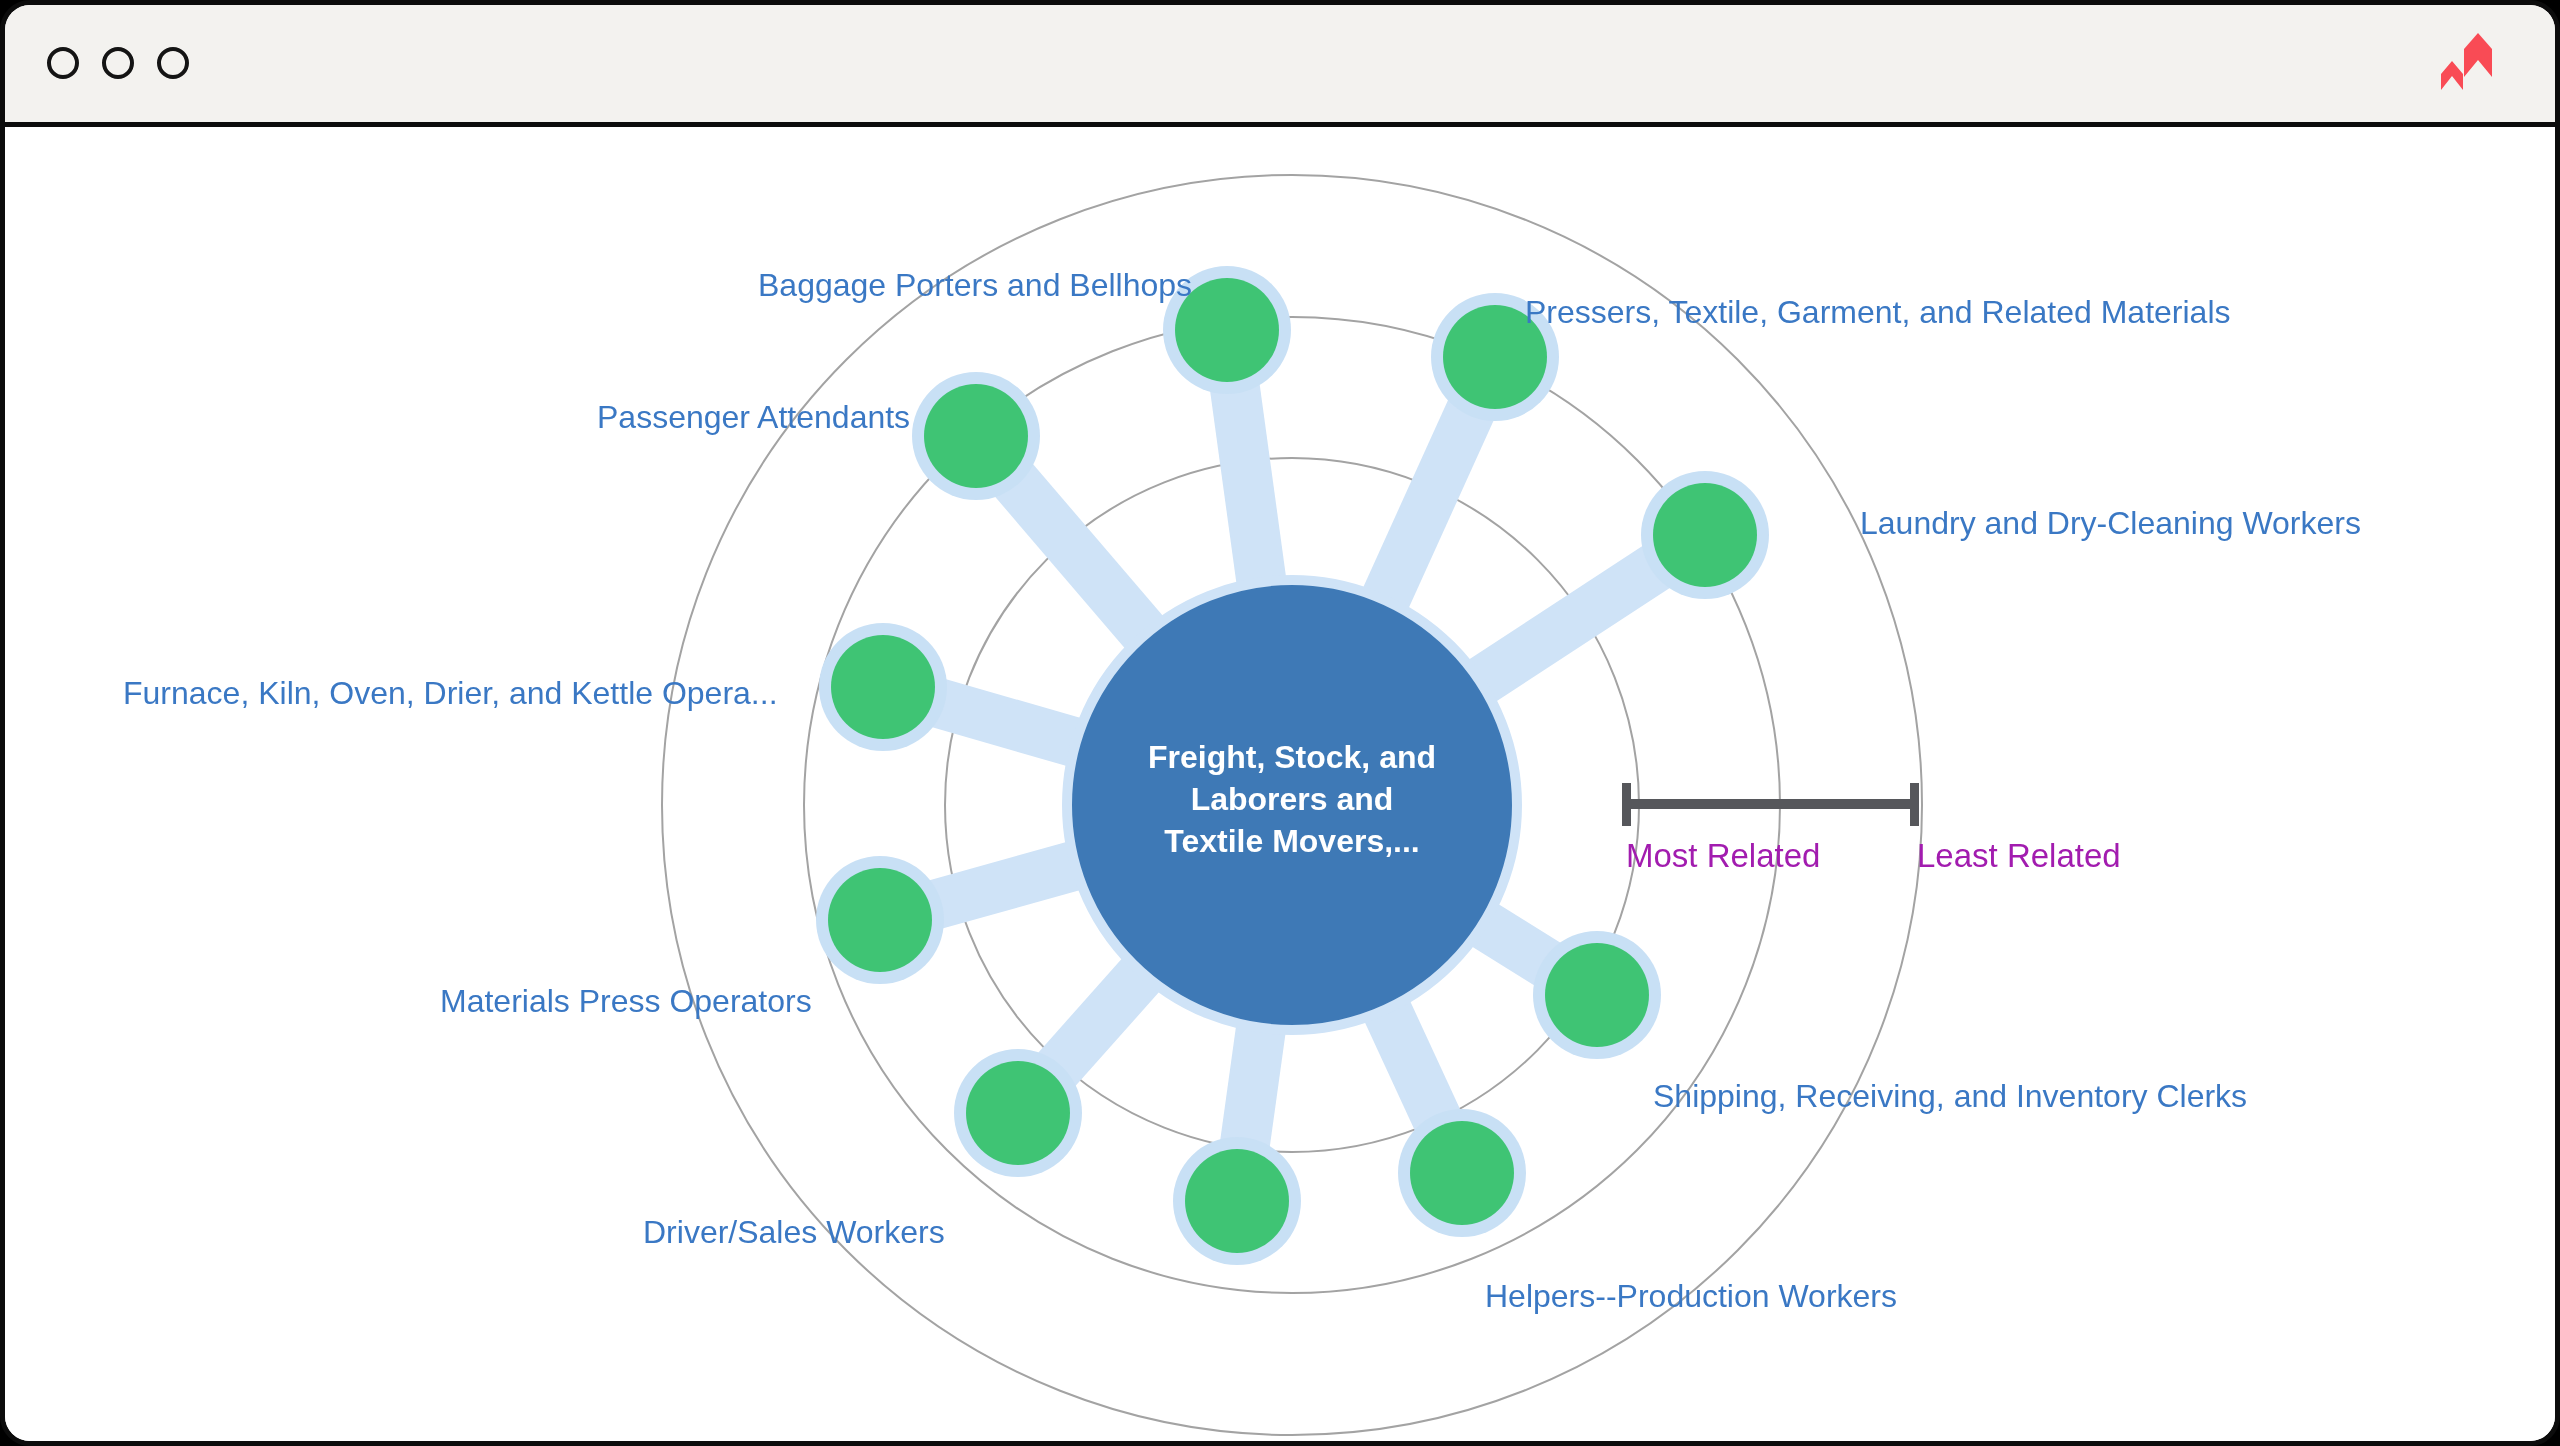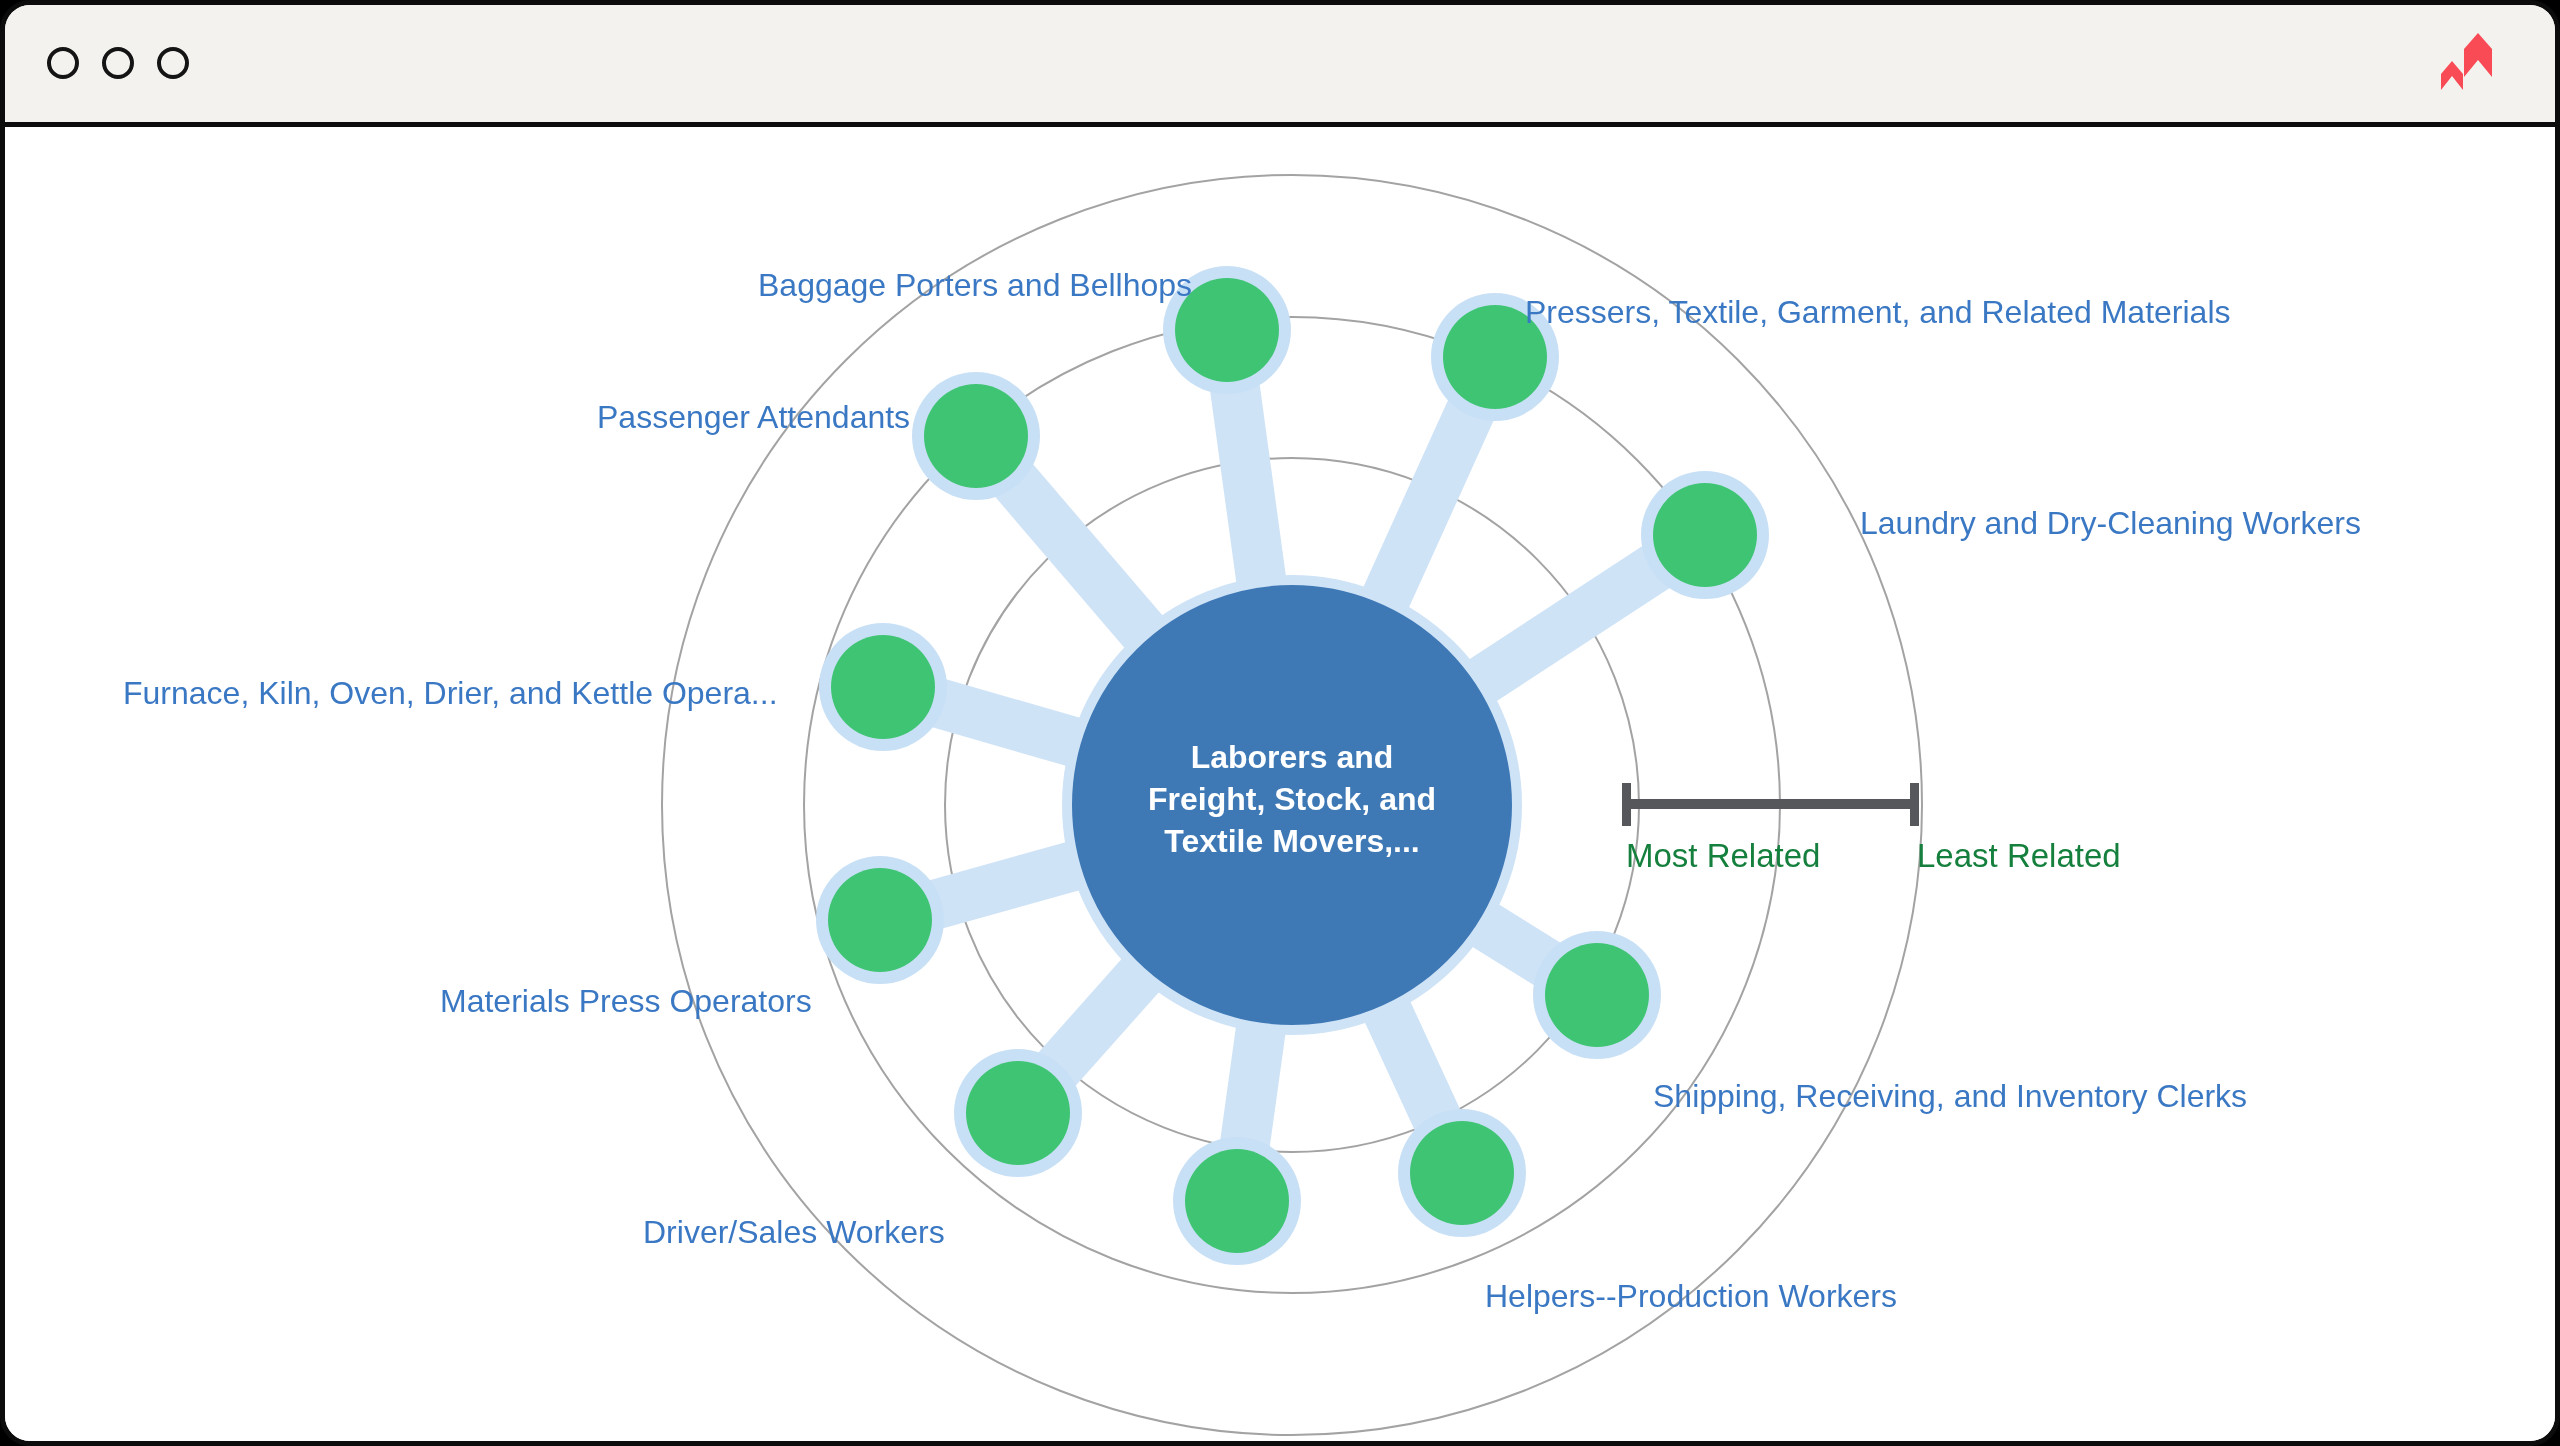--- a/index.html
+++ b/index.html
@@ -8,21 +8,21 @@
     border:5px solid #0c0c0c;border-radius:30px;background:#ffffff;overflow:hidden;}
   .titlebar{position:absolute;left:0;top:0;width:100%;height:117px;
     background:#f3f2ef;border-bottom:5px solid #0c0c0c;z-index:5;}
   .tl-circle{position:absolute;top:42px;width:32px;height:32px;border:4px solid #141414;
     border-radius:50%;background:transparent;box-sizing:border-box;}
   .logo{position:absolute;top:20px;left:2426px;width:70px;height:72px;}
   .stage{position:absolute;left:0;top:122px;width:2550px;height:1314px;background:#fff;}
   .diagram-svg{position:absolute;left:0;top:-122px;width:2560px;height:1446px;}
   .node-label{position:absolute;font-size:32px;line-height:38px;color:#3a78c4;
     white-space:nowrap;z-index:3;margin-top:48px;}
-  .legend-label{position:absolute;font-size:33px;line-height:38px;color:#15803d;
+  .legend-label{position:absolute;font-size:33px;line-height:38px;color:#a21caf;
     white-space:nowrap;z-index:3;}
   .center-label{position:absolute;left:1287px;top:672px;transform:translate(-50%,-50%);
     text-align:center;color:#ffffff;font-size:32px;font-weight:bold;line-height:42px;
     z-index:3;width:420px;}
 </style>
 </head>
 <body>
 
 <div class="window">
 
@@ -104,22 +104,22 @@
         <g>
           <circle cx="1457" cy="1168" r="64" fill="#c8e0f5"></circle>
           <circle cx="1457" cy="1168" r="52" fill="#3fc474"></circle>
         </g>
 
         <circle cx="1287" cy="800" r="225" fill="#3e79b6" stroke="#cfe3f7" stroke-width="10"></circle>
       </g>
     </svg>
 
     <div class="center-label">
+      <div>Freight, Stock, and</div>
       <div>Laborers and</div>
-      <div>Freight, Stock, and</div>
       <div>Textile Movers,...</div>
     </div>
 
     <div class="node-label" style="left:753px;top:91px">Baggage Porters and Bellhops</div>
     <div class="node-label" style="left:592px;top:223px">Passenger Attendants</div>
     <div class="node-label" style="left:1520px;top:118px">Pressers, Textile, Garment, and Related Materials</div>
     <div class="node-label" style="left:1855px;top:329px">Laundry and Dry-Cleaning Workers</div>
     <div class="node-label" style="left:118px;top:499px">Furnace, Kiln, Oven, Drier, and Kettle Opera...</div>
     <div class="node-label" style="left:435px;top:807px">Materials Press Operators</div>
     <div class="node-label" style="left:1648px;top:902px">Shipping, Receiving, and Inventory Clerks</div>

